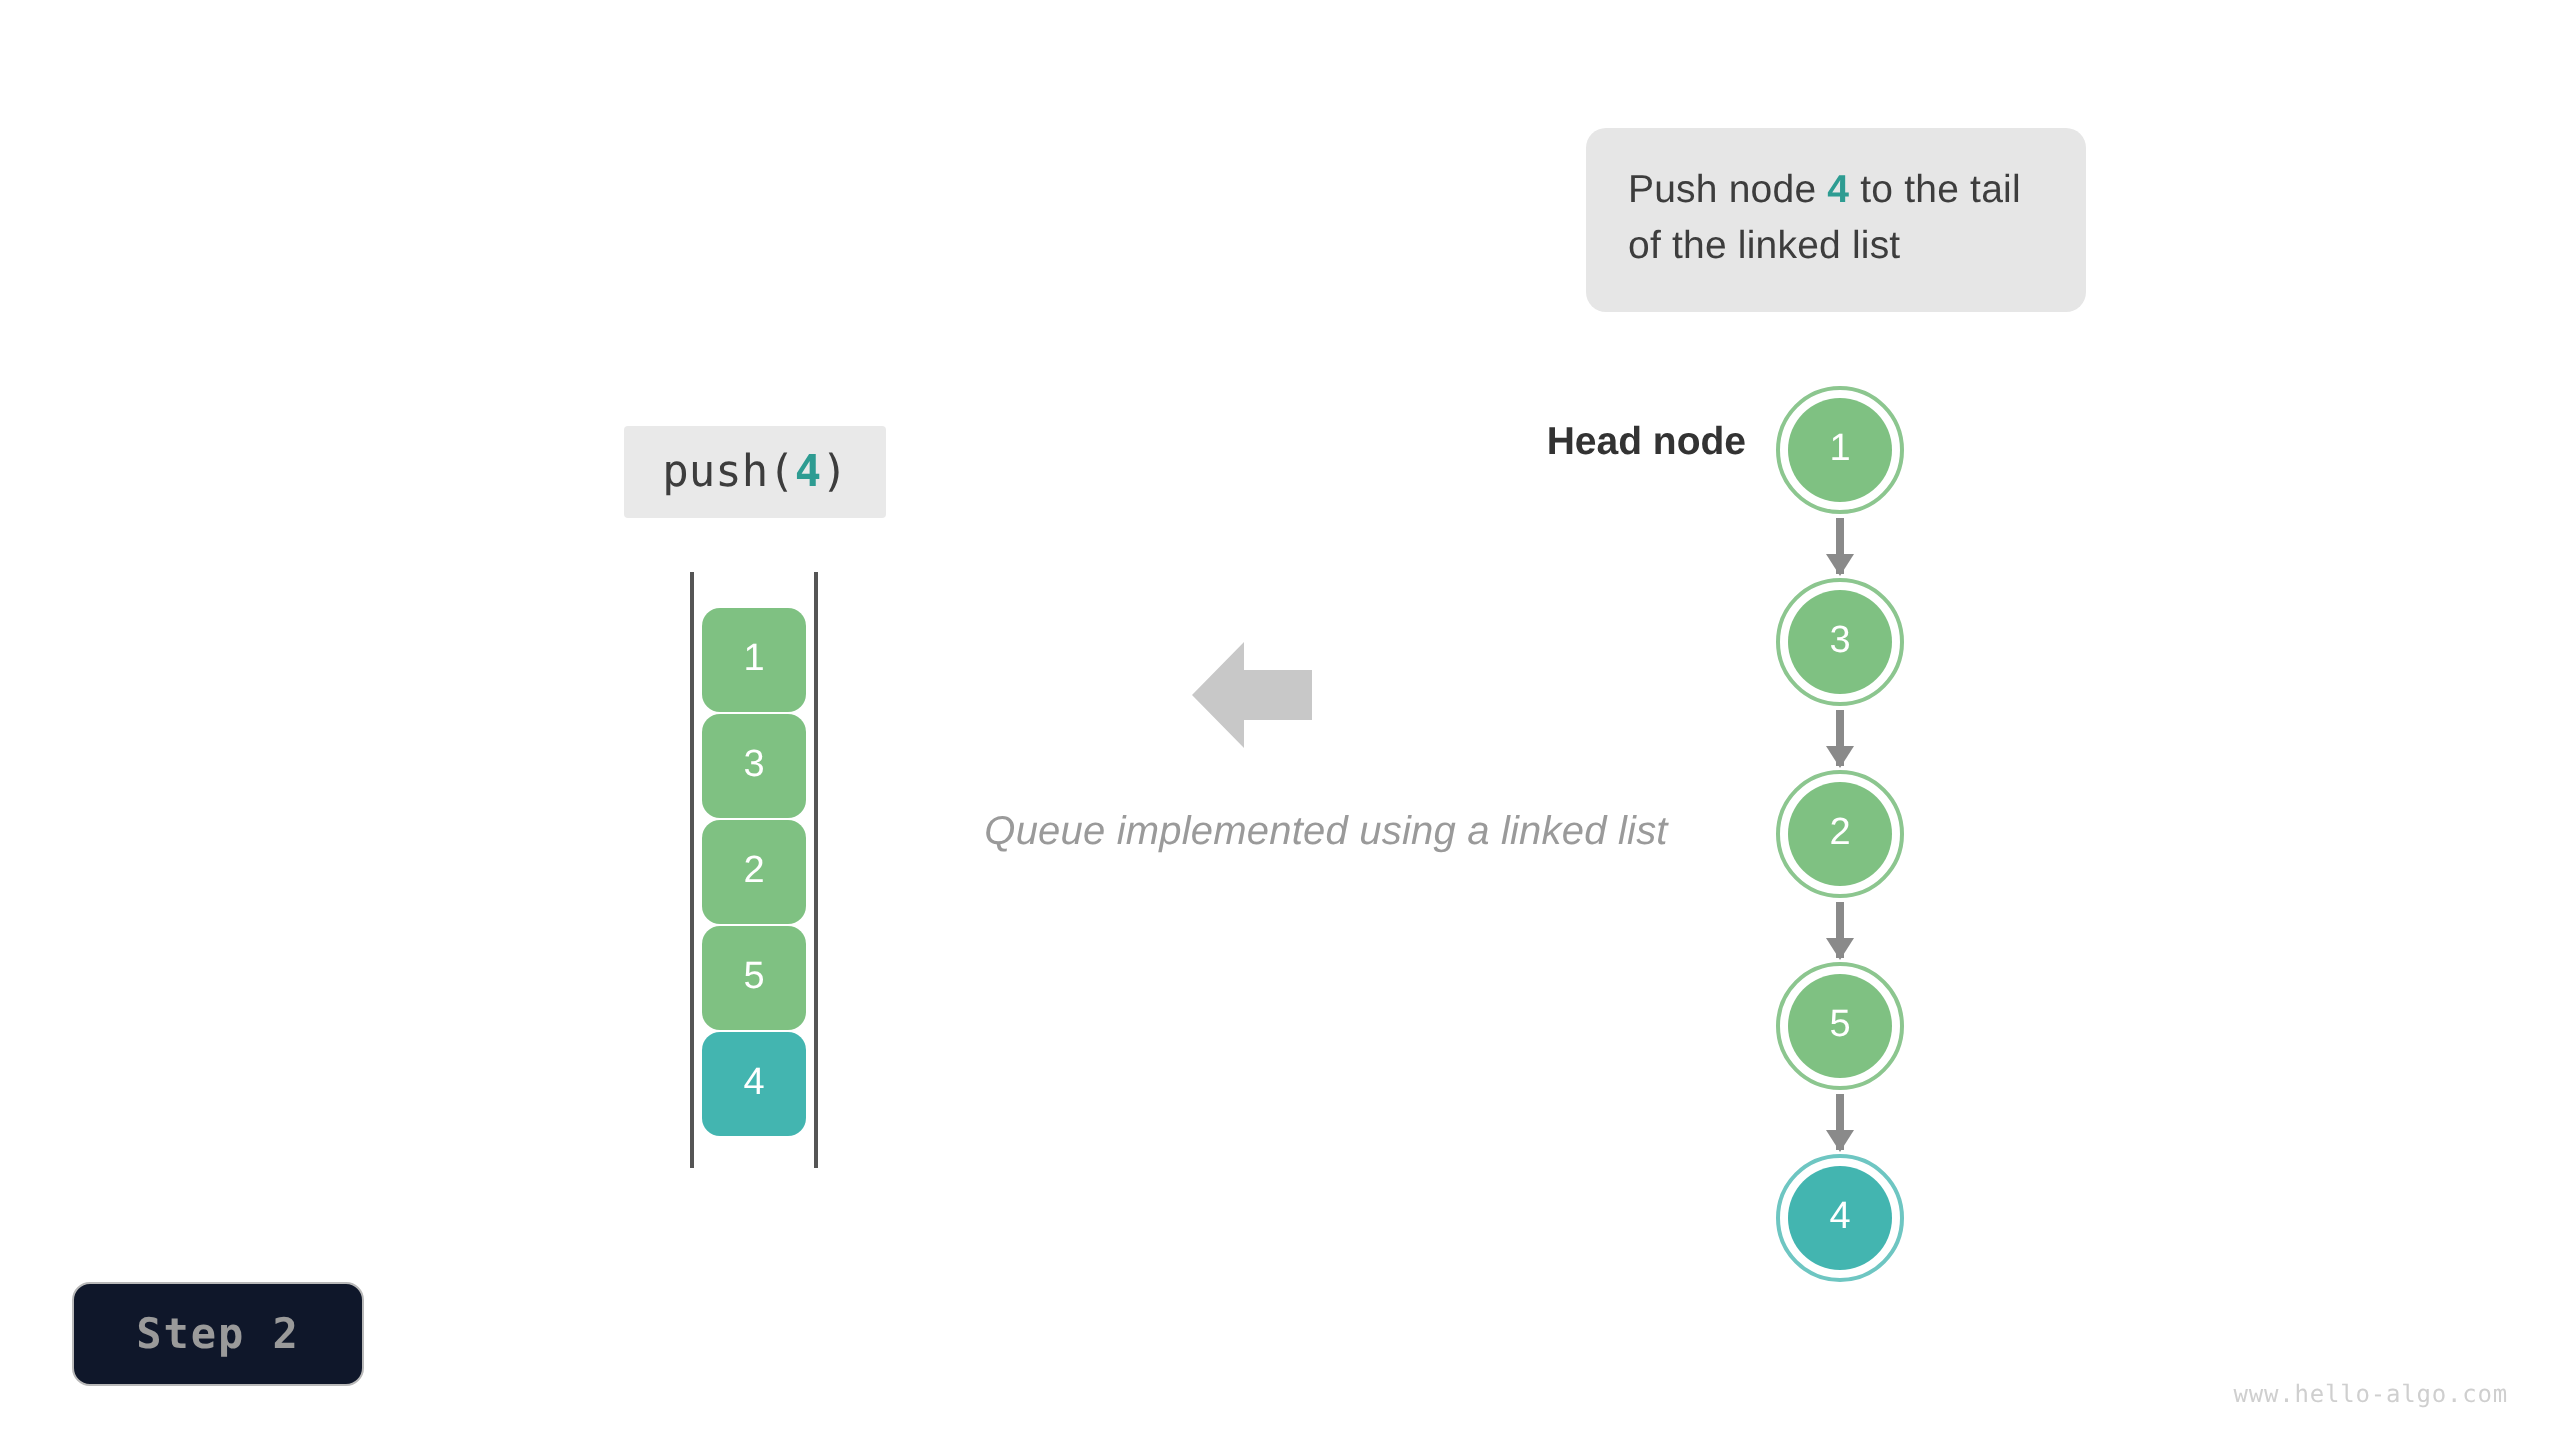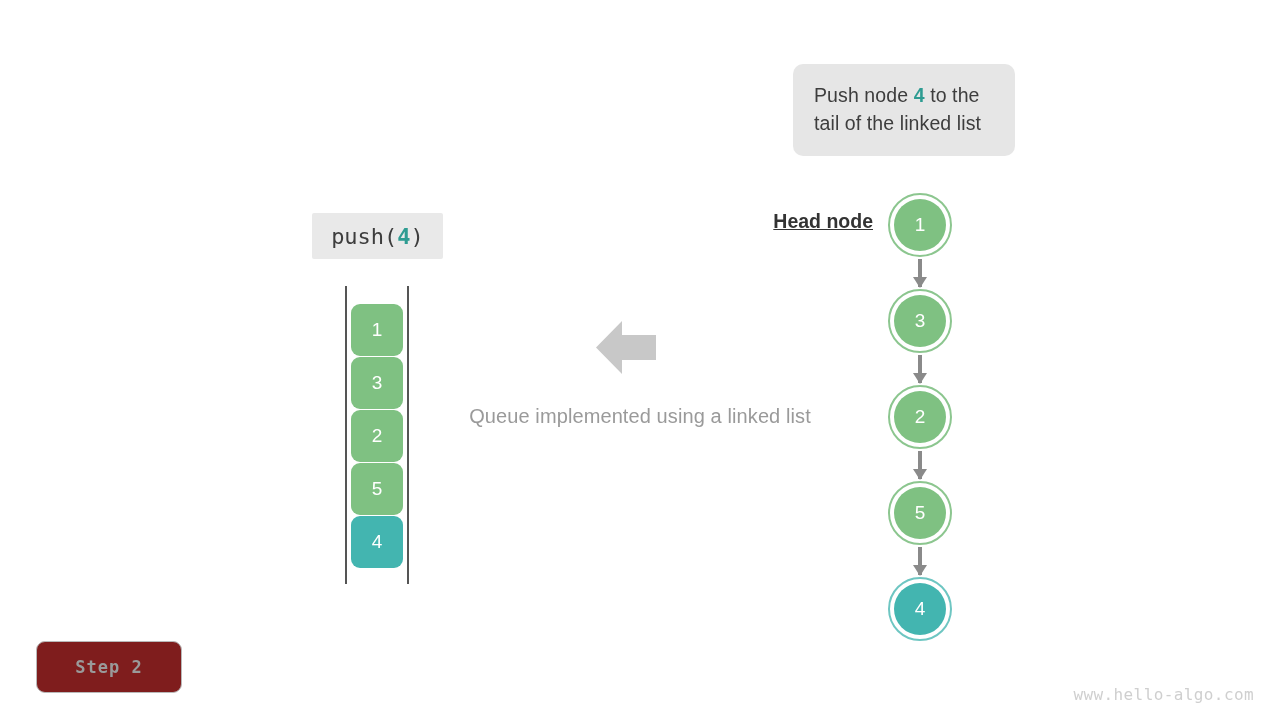--- a/index.html
+++ b/index.html
@@ -13,21 +13,21 @@
     position: relative;
     overflow: hidden;
     font-family: "Liberation Sans", sans-serif;
   }
 
   
   #callout {
     position: absolute;
     left: 793px;
     top: 64px;
-    width: 222px;
+    width: 250px;
     box-sizing: border-box;
     padding: 17px 20px 19px 21px;
     background: #e6e6e6;
     border-radius: 10px;
     color: #3d3d3d;
     font-size: 19.5px;
     line-height: 28px;
     letter-spacing: 0.1px;
   }
   #callout .hl {
@@ -99,27 +99,28 @@
   
   #mid-arrow {
     position: absolute;
     left: 596px;
     top: 321px;
     width: 60px;
     height: 53px;
   }
   #mid-caption {
     position: absolute;
-    left: 437px;
+    left: 460px;
     top: 405px;
     width: 406px;
     text-align: center;
     color: #9a9a9a;
     font-size: 20px;
     letter-spacing: 0.1px;
+    font-style: italic;
   }
 
   
   #linked-list {
     position: absolute;
     left: 888px;
     top: 193px;
     width: 64px;
     height: 450px;
   }
@@ -173,51 +174,50 @@
     border-top: 11px solid #8a8a8a;
   }
 
   .ll-label {
     position: absolute;
     color: #333333;
     font-size: 19.5px;
     font-weight: bold;
     text-align: right;
     white-space: nowrap;
-    text-decoration: underline;
   }
 
   
   #step-badge {
     position: absolute;
     left: 36px;
     top: 641px;
     width: 146px;
     height: 52px;
     box-sizing: border-box;
-    background: #7f1d1d;
+    background: #0f172a;
     border: 1.5px solid #b9b9b9;
     border-radius: 9px;
     display: flex;
     align-items: center;
     justify-content: center;
     font-family: "DejaVu Sans Mono", "Liberation Mono", monospace;
-    font-size: 17px;
+    font-size: 21px;
     font-weight: bold;
     color: #9a9a9a;
     letter-spacing: 1px;
   }
 
   
   #watermark {
     position: absolute;
     right: 26px;
     bottom: 16px;
     font-family: "DejaVu Sans Mono", "Liberation Mono", monospace;
-    font-size: 16px;
+    font-size: 12px;
     color: #cfcfcf;
     letter-spacing: 0.4px;
   }
 </style>
 </head>
 <body>
 
 <div id="callout">
   <span>Push node </span><span class="hl">4</span><span> to the tail of the linked list</span>
 </div>

